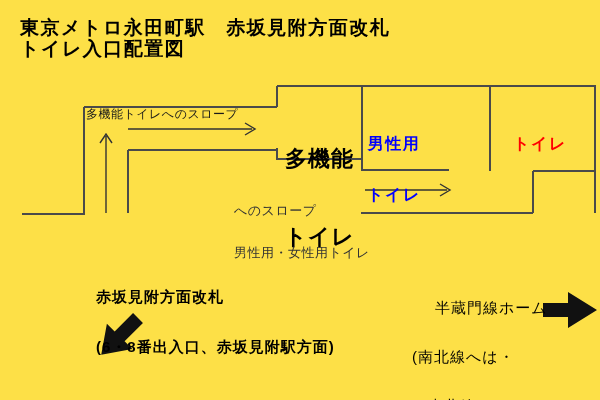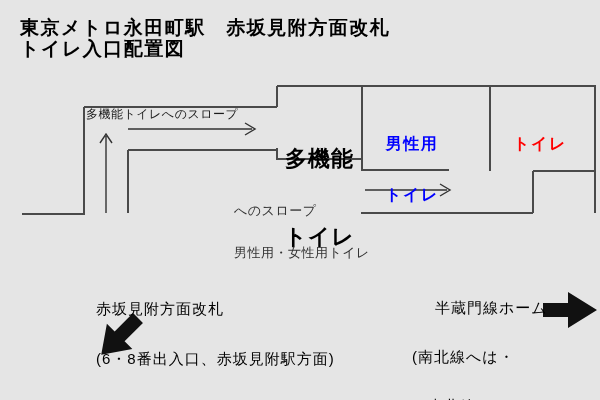--- a/index.html
+++ b/index.html
@@ -1,33 +1,33 @@
 <!DOCTYPE html>
 <html><head>
 <meta charset="utf-8">
 <style>
   html,body{margin:0;padding:0;background:#ffffff;}
   .canvas{
-    position:relative;width:600px;height:400px;background:#e5e5e5;overflow:hidden;
+    position:relative;width:600px;height:400px;background:#fde047;overflow:hidden;
     font-family:"Liberation Sans","DejaVu Sans",sans-serif;color:#111111;
   }
   .abs{position:absolute;white-space:pre;}
   .title-line{font-size:19px;font-weight:bold;letter-spacing:1.5px;line-height:20px;color:#000;}
   #title1{left:20px;top:18px;}
   #title2{left:20px;top:39px;text-align:center;}
   .diagram-svg{position:absolute;left:0;top:0;}
   .slope-label{font-size:12px;line-height:15px;color:#1a1a1a;letter-spacing:0.5px;}
   #multi-slope-label{left:86px;top:107px;}
   .room-label{text-align:center;font-weight:bold;}
   #multifunction-label{left:277px;top:94px;width:85px;font-size:22px;line-height:26px;letter-spacing:1px;color:#000;}
-  #mens-label{left:352px;top:101px;width:120px;font-size:16px;line-height:17px;letter-spacing:1.5px;}
+  #mens-label{left:334px;top:101px;width:120px;font-size:16px;line-height:17px;letter-spacing:1.5px;}
   #womens-label{left:480px;top:101px;width:120px;font-size:16px;line-height:17px;letter-spacing:1.5px;}
   #mw-slope-label{left:234px;top:176px;font-size:13px;line-height:14px;color:#333;letter-spacing:0.5px;}
   .footer-text{font-size:15px;line-height:16.5px;letter-spacing:1px;color:#000;}
-  #gate-label{left:96px;top:268px;}
+  #gate-label{left:96px;top:256px;font-weight:bold;}
   #platform-label{left:412px;top:268px;line-height:16.2px;}
   #platform-label .l1{margin-left:23px;}
 </style>
 </head>
 <body>
 
 <div class="canvas">
 
   <div class="abs title-line" id="title1">東京メトロ永田町駅　赤坂見附方面改札</div>
   <div class="abs title-line" id="title2">トイレ入口配置図</div>

